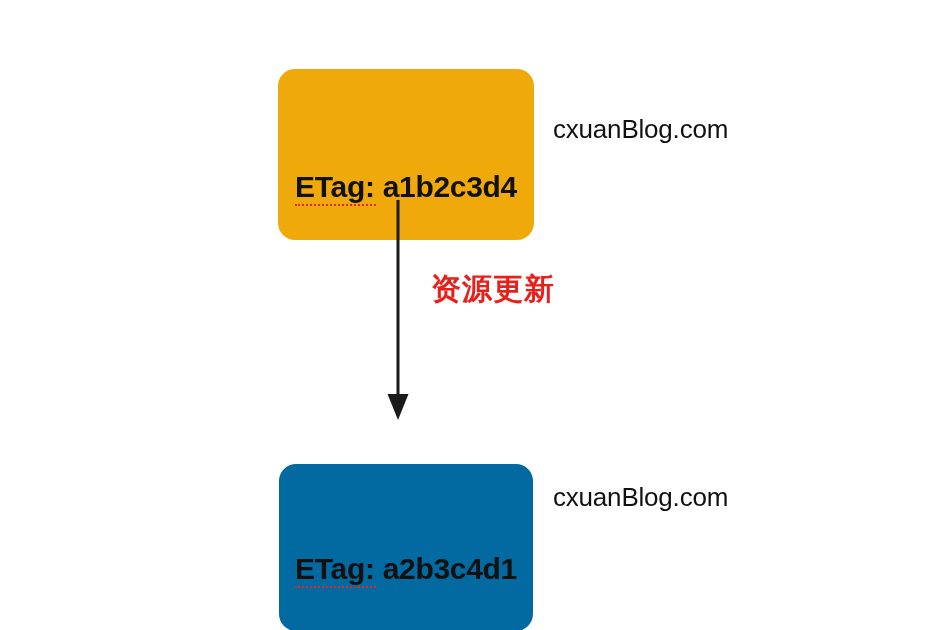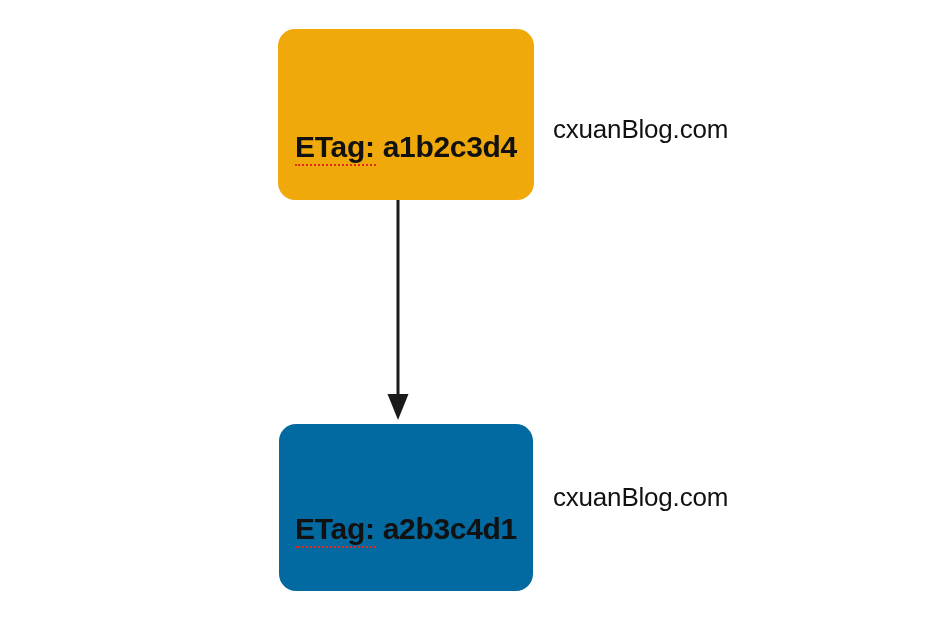--- a/index.html
+++ b/index.html
@@ -21,20 +21,21 @@
   }
 
   
   .res-box {
     position: absolute;
     box-sizing: border-box;
     border-radius: 17px;
     display: flex;
     align-items: center;
     justify-content: center;
+    margin-top: 40px;
   }
   #box-old {
     left: 278px;
     top: 29px;
     width: 256px;
     height: 171px;
     background: #f0a90b;
   }
   #box-new {
     left: 279px;
@@ -124,20 +125,21 @@
     <div class="etag-text"><span class="etag-word">ETag:</span> <span>a1b2c3d4</span></div>
   </div>
 
   <div class="domain-label" id="label-old">cxuanBlog.com</div>
 
   <svg id="update-arrow" viewBox="0 0 40 226">
     <line x1="20" y1="2" x2="20" y2="202" stroke="#1a1a1a" stroke-width="3"></line>
     <polygon points="20,222 9.5,196 30.5,196" fill="#1a1a1a"></polygon>
   </svg>
 
+  <div id="arrow-annotation">资源更新</div>
 
   <div class="res-box" id="box-new">
     <div class="etag-text"><span class="etag-word">ETag:</span> <span>a2b3c4d1</span></div>
   </div>
 
   <div class="domain-label" id="label-new">cxuanBlog.com</div>
 
 </div>
 
 </body></html>

